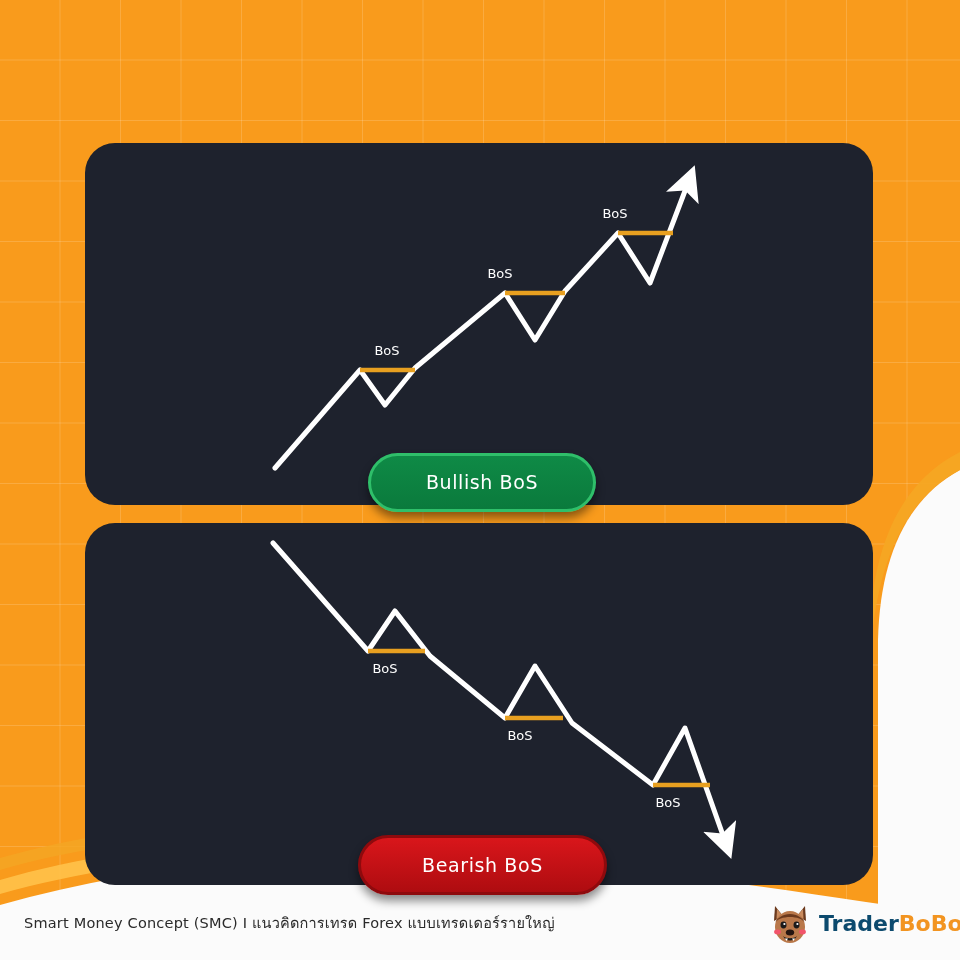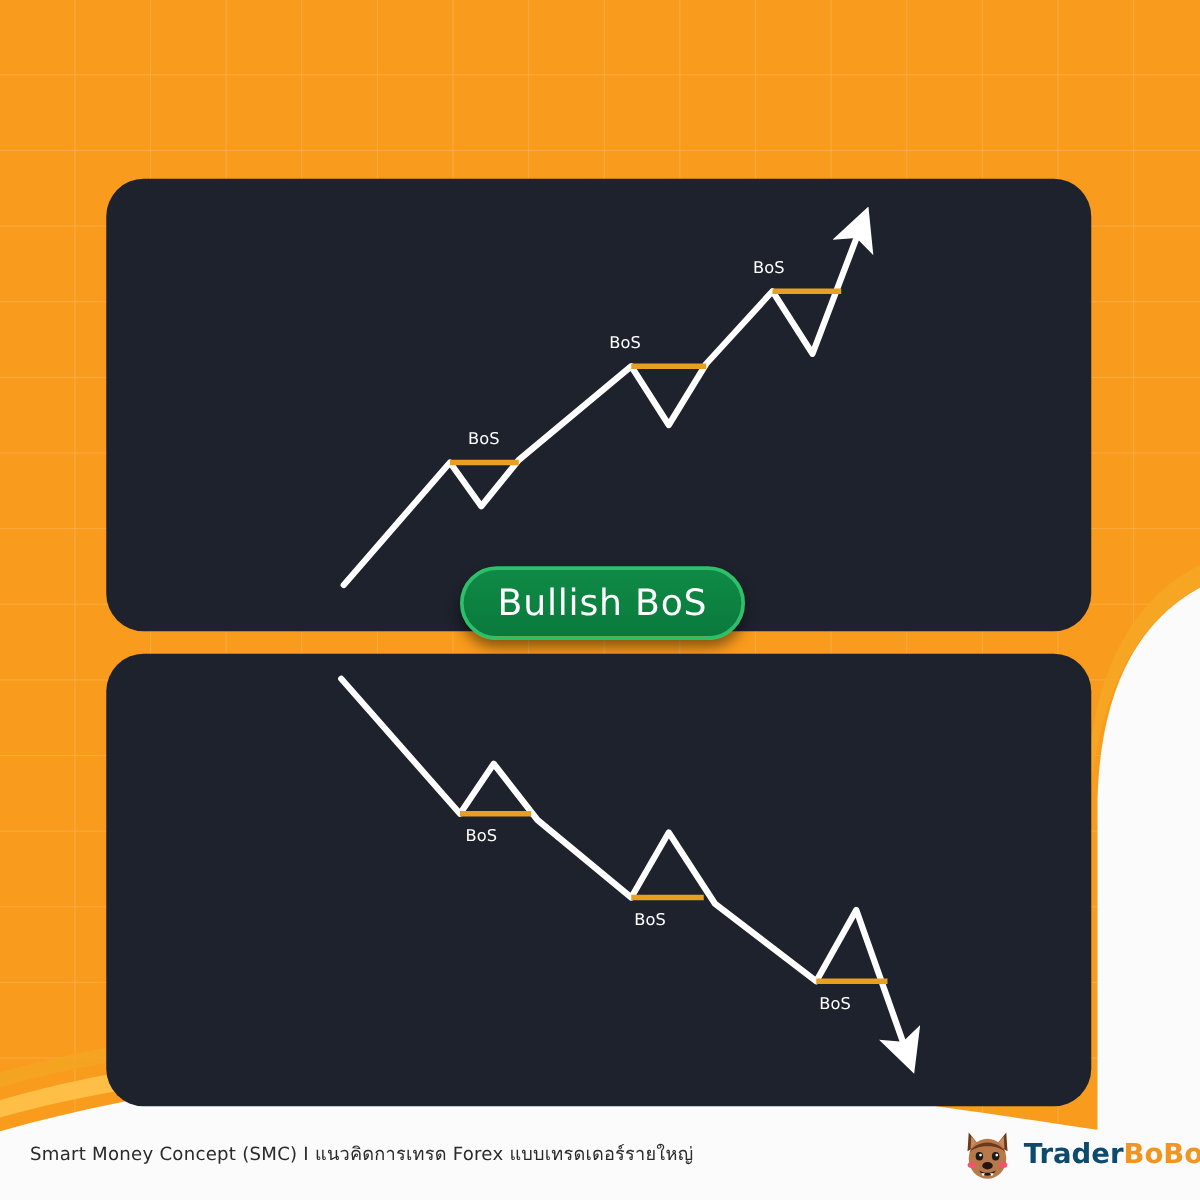--- a/index.html
+++ b/index.html
@@ -44,21 +44,21 @@
   #panel-bullish{left:85px;top:143px;width:788px;height:362px;}
   #panel-bearish{left:85px;top:523px;width:788px;height:362px;}
   .panel svg{display:block;}
 
   
   .badge{
     position:absolute;display:flex;align-items:center;justify-content:center;
     border-radius:32px;white-space:nowrap;
   }
   .badge .btxt{
-    font-family:"DejaVu Sans", sans-serif;font-size:29px;font-weight:400;
+    font-family:"DejaVu Sans", sans-serif;font-size:19px;font-weight:400;
     color:#FFFFFF;letter-spacing:.6px;line-height:1;
   }
   #badge-bullish{
     left:368px;top:453px;width:222px;height:53px;
     background:linear-gradient(180deg,#0F8A46 0%,#0A7A3C 100%);
     border:3px solid #2FBF6A;
     box-shadow:0 6px 10px rgba(0,0,0,.45);
   }
   #badge-bearish{
     left:358px;top:835px;width:243px;height:54px;
@@ -144,20 +144,23 @@
       <line x1="283" y1="128" x2="340" y2="128" stroke="#E8A020" stroke-width="4.5"></line>
       <line x1="420" y1="195" x2="478" y2="195" stroke="#E8A020" stroke-width="4.5"></line>
       <line x1="568" y1="262" x2="625" y2="262" stroke="#E8A020" stroke-width="4.5"></line>
 
       <text class="bos-label" x="300" y="150">BoS</text>
       <text class="bos-label" x="435" y="217">BoS</text>
       <text class="bos-label" x="583" y="284">BoS</text>
     </svg>
   </div>
 
+  <div class="badge" id="badge-bearish">
+    <span class="btxt">Bearish BoS</span>
+  </div>
 
   <div class="footer-text">Smart Money Concept (SMC) I แนวคิดการเทรด Forex แบบเทรดเดอร์รายใหญ่</div>
 
   <div class="brand">
     <svg class="mascot" viewBox="0 0 40 46" xmlns="http://www.w3.org/2000/svg">
       <path d="M5,5 L4,20 L13,15 Z" fill="#6B3A1E"></path>
       <path d="M35,5 L36,20 L27,15 Z" fill="#6B3A1E"></path>
       <path d="M7,8 L6.5,18 L12.5,14.5 Z" fill="#C98B5E"></path>
       <path d="M33,8 L33.5,18 L27.5,14.5 Z" fill="#C98B5E"></path>
       <ellipse cx="20" cy="26" rx="15" ry="16" fill="#B9784A"></ellipse>

